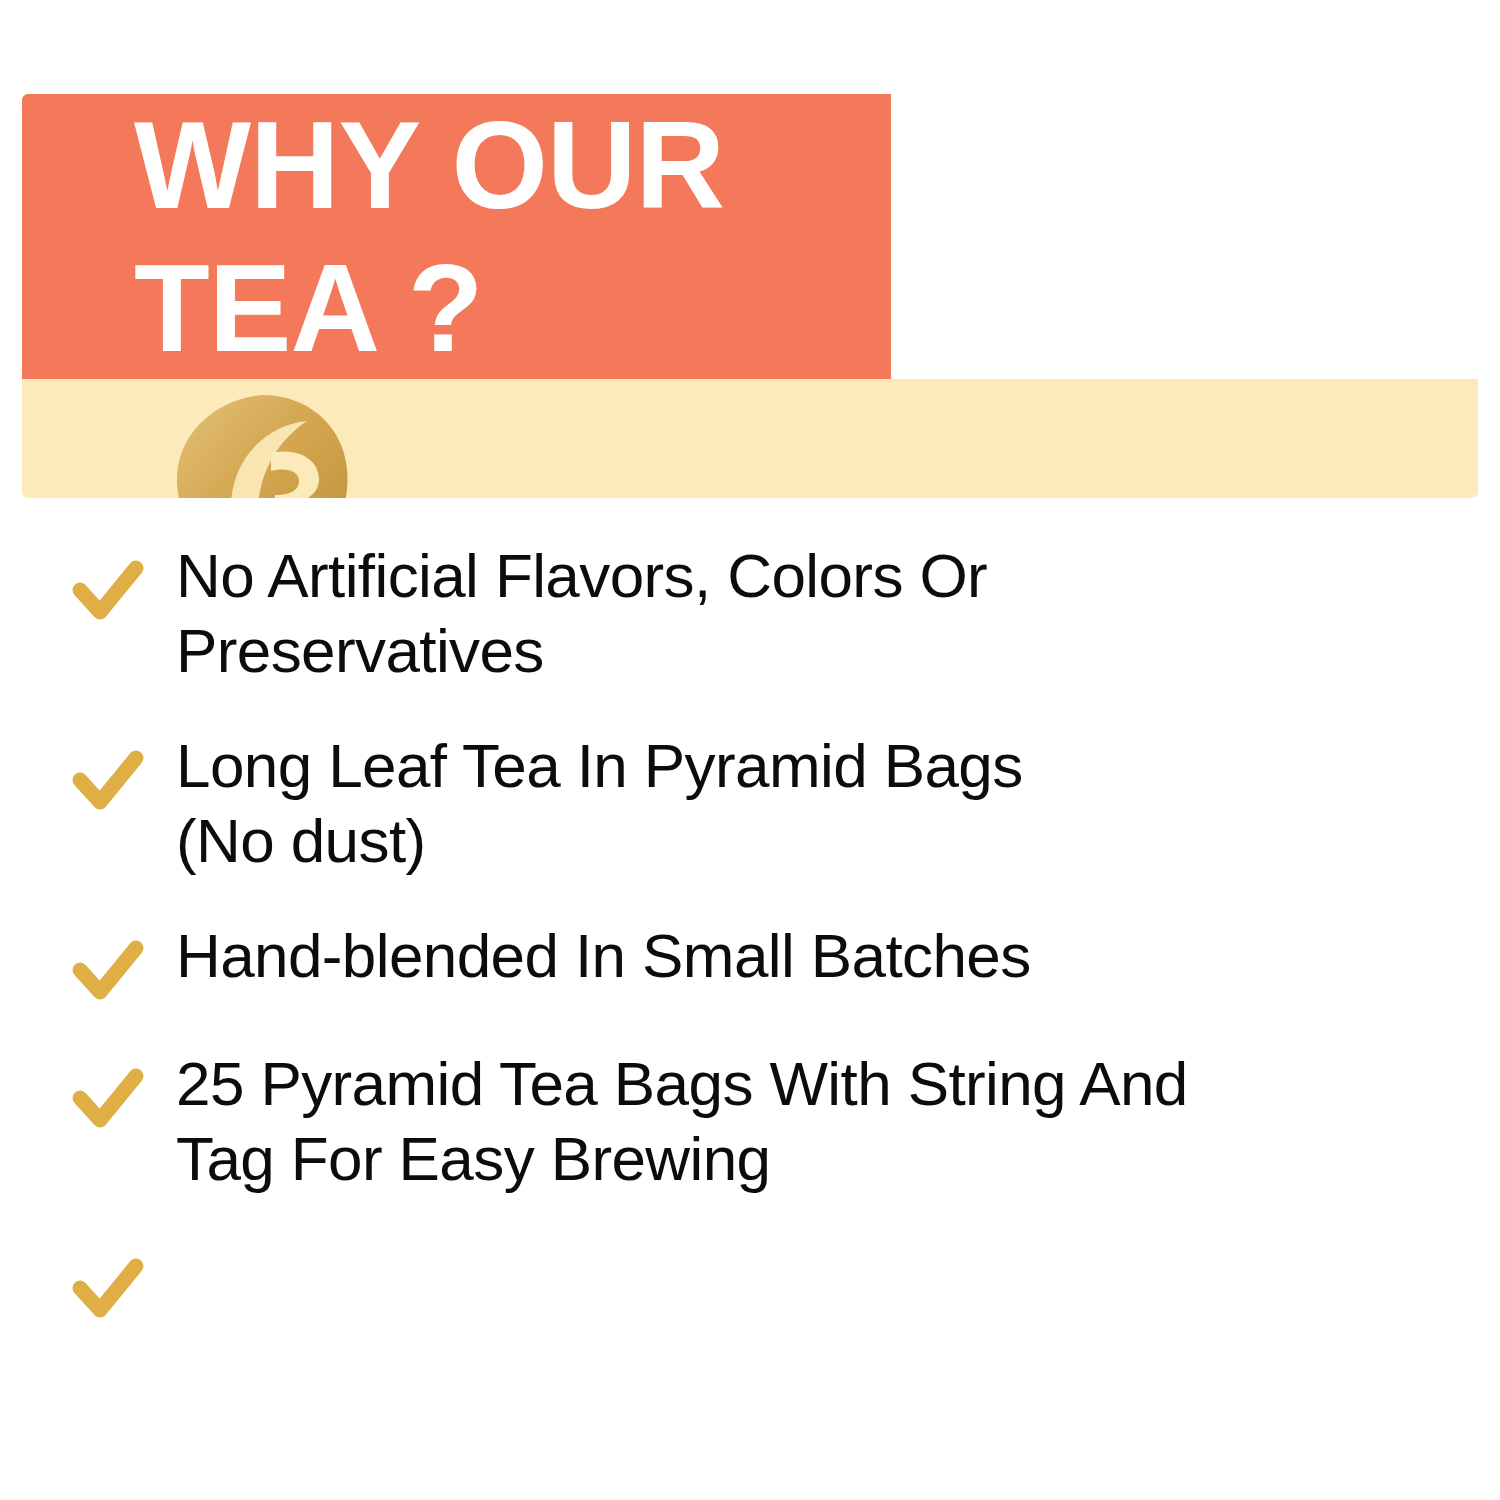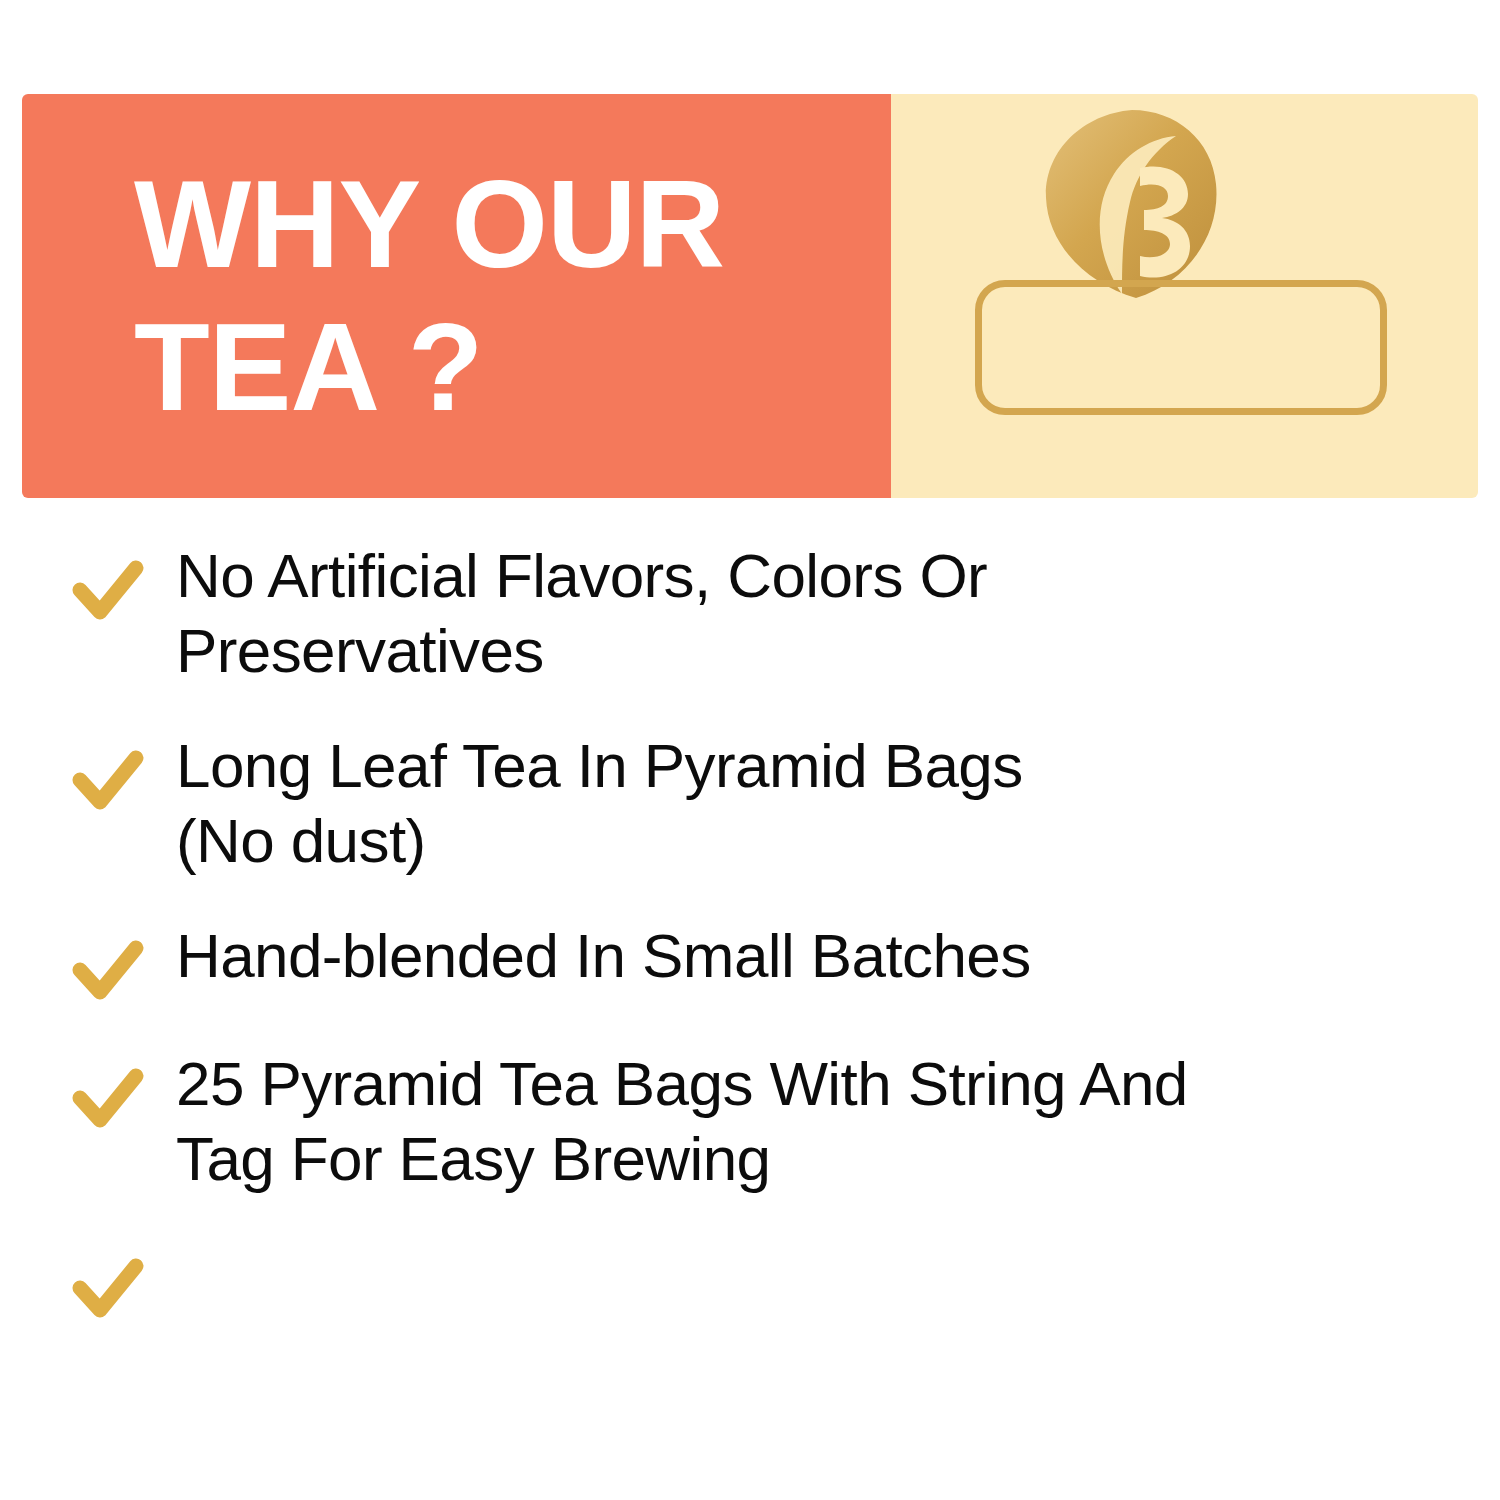--- a/index.html
+++ b/index.html
@@ -23,20 +23,21 @@
   
   .banner {
     position: absolute;
     left: 22px;
     top: 94px;
     width: 1456px;
     height: 404px;
     border-radius: 6px;
     overflow: hidden;
     display: flex;
+    flex-direction: column;
   }
   .banner-left {
     width: 869px;
     height: 100%;
     background: #F4795B;
     display: flex;
     align-items: center;
     justify-content: flex-start;
     box-sizing: border-box;
   }

